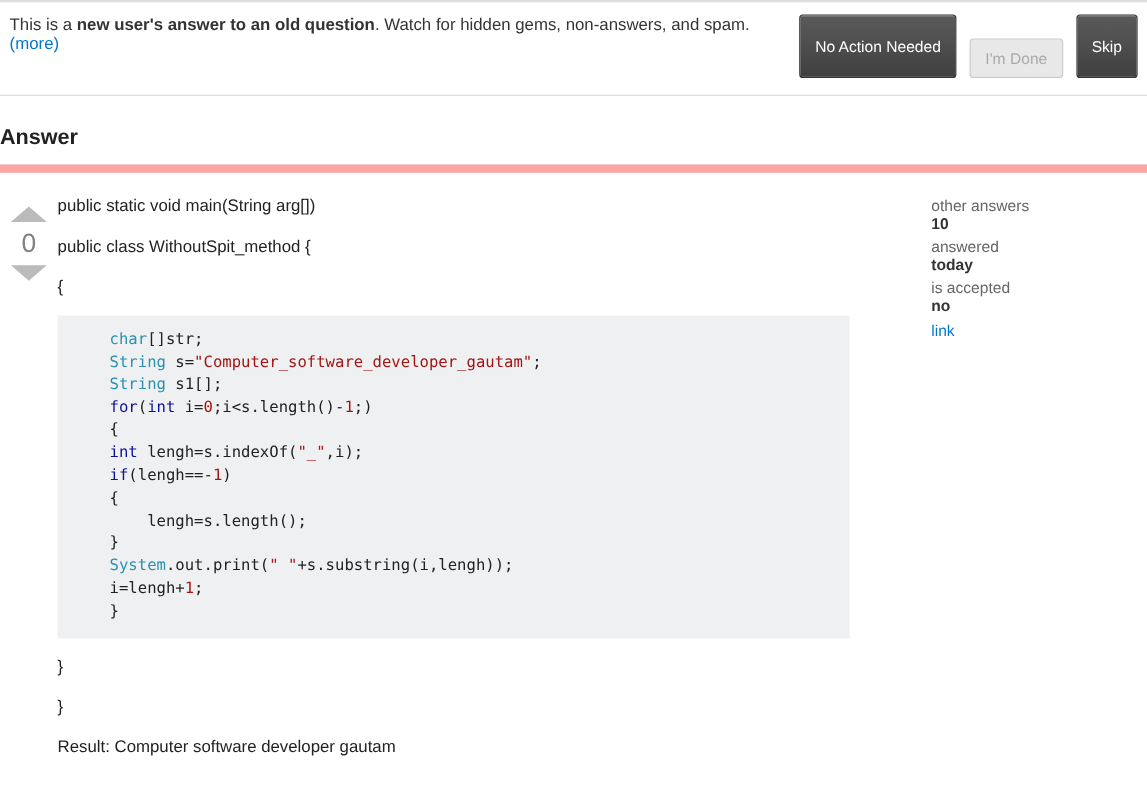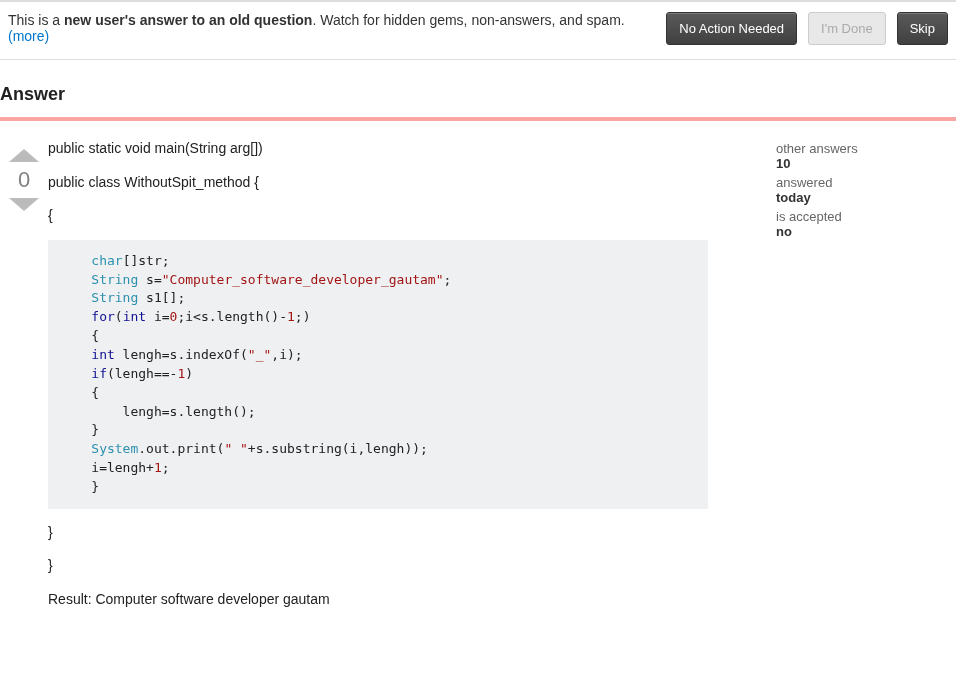--- a/index.html
+++ b/index.html
@@ -40,26 +40,27 @@
     color: #fff;
     background: linear-gradient(#5a5a5a, #404040);
     border-color: #333;
     box-shadow: inset 0 1px 0 rgba(255,255,255,0.2);
   }
   .btn-disabled {
     color: #aaa;
     background: #e8e8e8;
     border-color: #ccc;
     cursor: default;
+    margin-top: 20px;
   }
   h2.section-title {
     font-size: 18px;
     font-weight: bold;
     padding: 24px 0 12px 0;
-    border-bottom: 4px solid #fca5a5;
+    border-bottom: 7px solid #fca5a5;
     margin-bottom: 18px;
   }
   .answer-wrap { display: flex; }
   .vote-col {
     width: 48px;
     flex: 0 0 48px;
     display: flex;
     flex-direction: column;
     align-items: center;
     padding-top: 6px;
@@ -191,15 +192,18 @@
       <div class="sidebar-value">10</div>
     </div>
     <div class="sidebar-row">
       <div class="sidebar-label">answered</div>
       <div class="sidebar-value">today</div>
     </div>
     <div class="sidebar-row">
       <div class="sidebar-label">is accepted</div>
       <div class="sidebar-value">no</div>
     </div>
+    <div class="sidebar-link" style="margin-top:6px">
+      <a href="#">link</a>
+    </div>
   </div>
 
 </div>
 
 </body></html>

